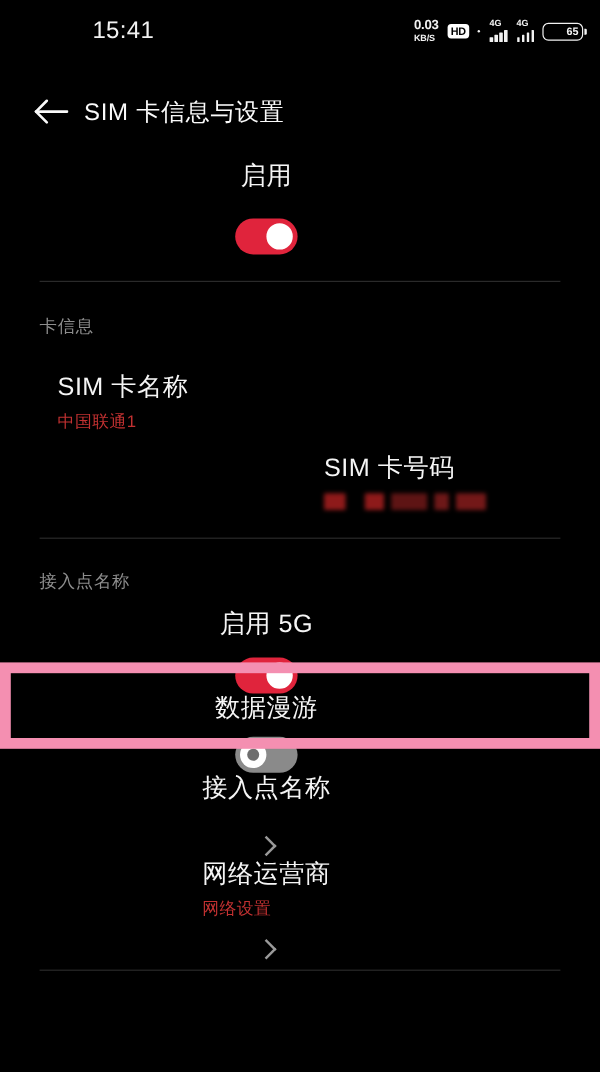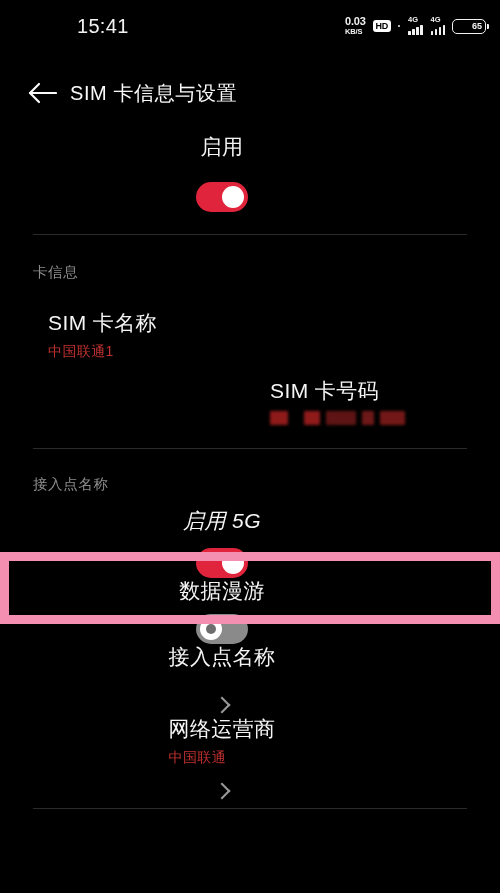--- a/index.html
+++ b/index.html
@@ -339,21 +339,21 @@
           <i class="b4"></i>
           <i class="b5"></i>
       </div>
     </div>
   </div>
 
   <div class="divider" style="margin-top:2px;"></div>
 
   <div class="section-head" style="margin-top:26px;">接入点名称</div>
 
-  <div class="row" style="height:70px; margin-top:14px;font-style:italic;">
+  <div class="row" style="height:70px; margin-top:14px;">
     <div class="row-text">
       <div class="row-title">启用 5G</div>
     </div>
     <div class="toggle on">
       <div class="knob"></div>
     </div>
   </div>
 
   <div class="row" style="height:66px;">
     <div class="row-text">
@@ -367,21 +367,21 @@
   <div class="row" style="height:72px;">
     <div class="row-text">
       <div class="row-title">接入点名称</div>
     </div>
     <div class="chev"></div>
   </div>
 
   <div class="row" style="height:86px;">
     <div class="row-text">
       <div class="row-title">网络运营商</div>
-      <div class="row-sub">中国联通</div>
+      <div class="row-sub">网络设置</div>
     </div>
     <div class="chev"></div>
   </div>
 
   <div class="divider" style="margin-top:6px;"></div>
 
 </div>
 
 <div class="highlight-box" style="left:0px; top:552px; width:500px; height:72px;"></div>
 

